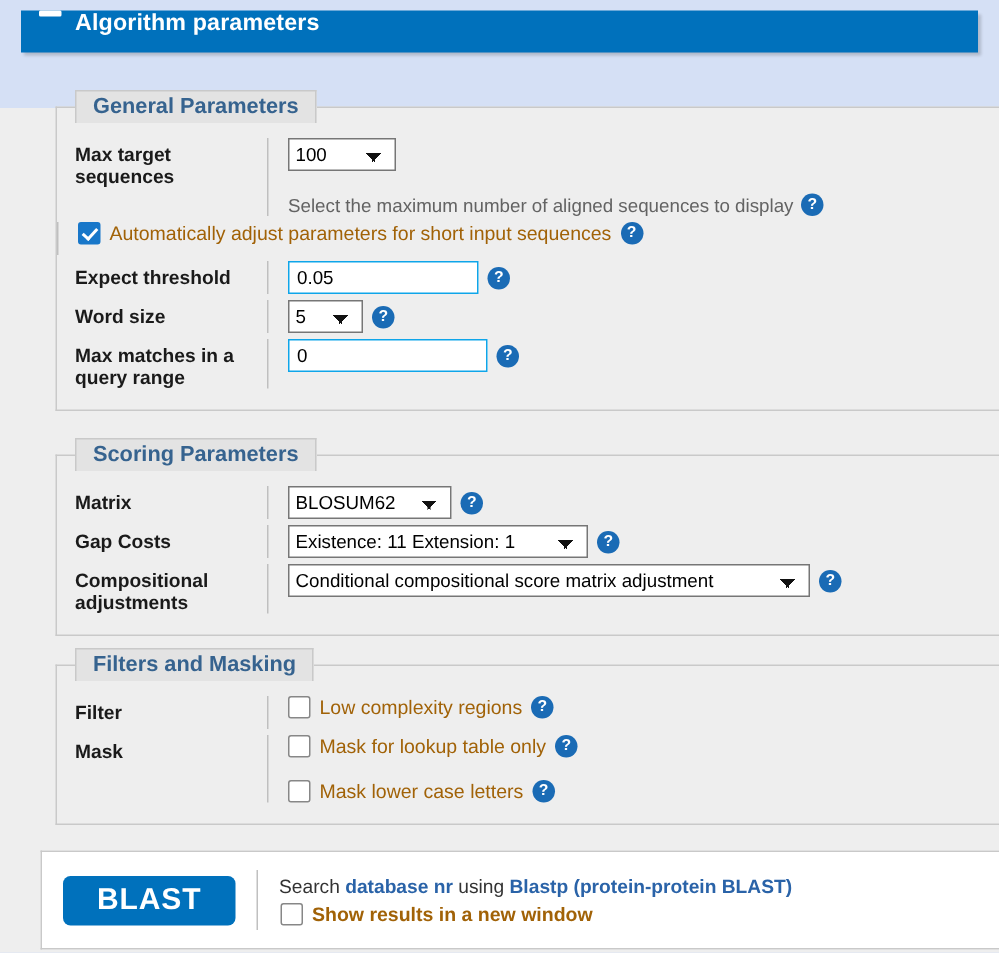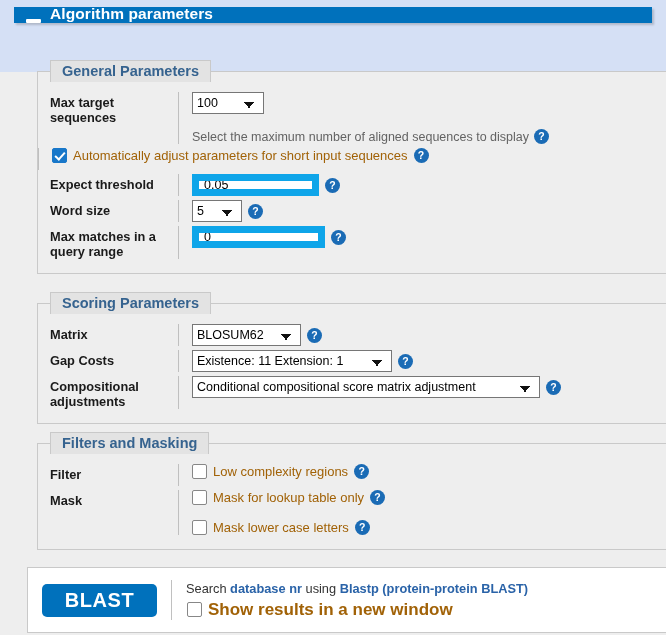--- a/index.html
+++ b/index.html
@@ -6,23 +6,23 @@
   body{
     width:666px;height:635px;overflow:hidden;
     background:#d5e0f5;
     font-family:"Liberation Sans",sans-serif;
     font-size:13px;color:#000;
   }
   .page{position:relative;width:666px;height:635px;}
 
   
   .titlebar{
-    position:absolute;left:14px;top:7px;width:638px;height:16px;
+    position:absolute;left:14px;top:7px;width:638px;height:28px;
     background:#0071bc;color:#fff;
-    display:flex;align-items:flex-end;
+    display:flex;align-items:flex-start;
     box-shadow:2px 2px 2px rgba(0,0,0,.18);
   }
   .titlebar .tgl{
     display:inline-block;width:15px;height:4px;background:#fff;
     margin:0 9px 0 12px;border-radius:1px;
   }
   .titlebar .ttl{font-size:15.5px;font-weight:bold;letter-spacing:.1px;}
 
   
   .panel{
@@ -66,38 +66,38 @@
     background-position:calc(100% - 13px) 9px,calc(100% - 9px) 9px;
     background-repeat:no-repeat;
   }
   select.w-100{width:72px;}
   select.w-5{width:50px;}
   select.w-matrix{width:109px;}
   select.w-gap{width:200px;}
   select.w-comp{width:348px;}
   input[type=text]{
     font-family:"Liberation Sans",sans-serif;font-size:12.5px;
-    border:7px solid #0ea5e9;background:#fff;color:#000;
+    border:1px solid #0ea5e9;background:#fff;color:#000;
     padding:2px 5px;height:22px;box-sizing:border-box;width:127px;
   }
   input.wide{width:133px;}
 
   
   .cb{
     width:15px;height:15px;box-sizing:border-box;
     border:1px solid #878787;background:#fff;border-radius:2px;
     display:inline-block;position:relative;flex:none;
   }
   .cb.on{background:#1877c9;border-color:#1877c9;}
   .cb.on::after{
     content:"";position:absolute;left:4px;top:1px;width:4px;height:8px;
     border:solid #fff;border-width:0 2px 2px 0;transform:rotate(42deg);
   }
   .cbtxt{font-size:13px;color:#a16207;}
-  .cbtxt.small{font-size:17px;font-weight:bold;}
+  .cbtxt.small{font-size:13px;font-weight:bold;}
 
   
   .help{
     width:15px;height:15px;border-radius:50%;background:#1a6bb5;
     color:#fff;font-size:10.5px;font-weight:bold;line-height:15px;
     text-align:center;display:inline-block;flex:none;
     font-family:"Liberation Sans",sans-serif;
   }
 
   .hint{font-size:12.5px;color:#636363;display:flex;align-items:center;gap:5px;}

